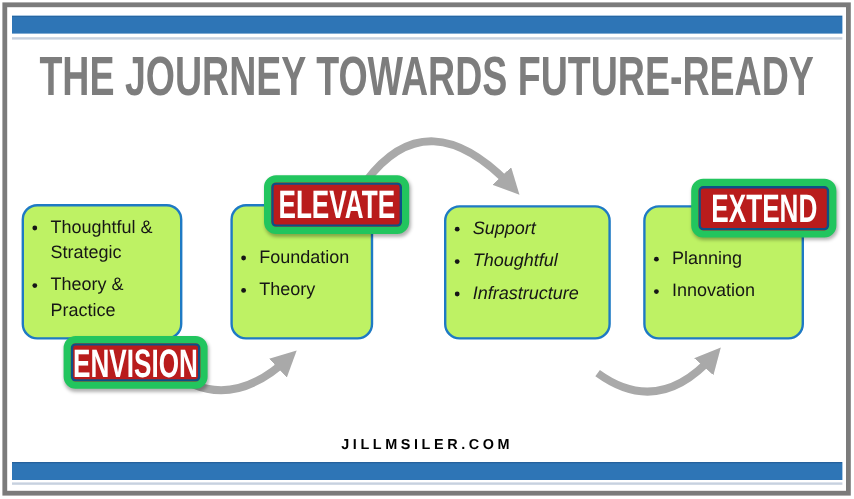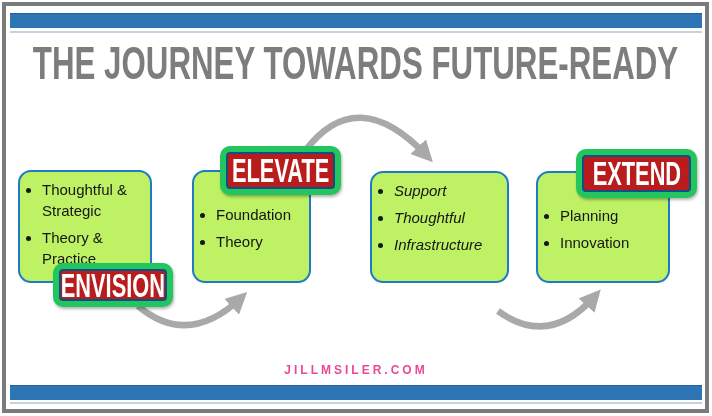--- a/index.html
+++ b/index.html
@@ -41,28 +41,28 @@
   .badge {
     position:absolute; z-index:4; background:#b91c1c;
     border:6px solid #22c55e; border-radius:10px;
     box-shadow: inset 0 0 0 2px #0b5188, 1px 2px 3px rgba(0,0,0,.3);
     display:flex; align-items:center; justify-content:center; box-sizing:border-box;
   }
   .badge span {
     color:#ffffff; font-weight:bold; font-size:33px; line-height:1;
     transform:scaleX(.66); white-space:nowrap;
   }
-  #badge-envision { left:53px;  top:263px; width:120px; height:44px; }
+  #badge-envision { left:53px;  top:280px; width:120px; height:44px; }
   #badge-elevate  { left:220px; top:146px; width:121px; height:49px; }
   #badge-equip    { left:400px; top:263px; width:120px; height:47px; }
   #badge-extend   { left:576px; top:149px; width:121px; height:49px; }
 
   .watermark {
     position:absolute; left:0; right:0; top:363px; text-align:center;
-    font-size:12px; font-weight:bold; letter-spacing:3px; color:#ec4899; z-index:2;
+    font-size:12px; font-weight:bold; letter-spacing:3px; color:#000000; z-index:2;
   }
 </style>
 </head>
 <body>
 
 <div class="canvas">
   <div class="outer-border"></div>
 
   <div class="accent-bar top"></div>
   <div class="accent-underline top"></div>

